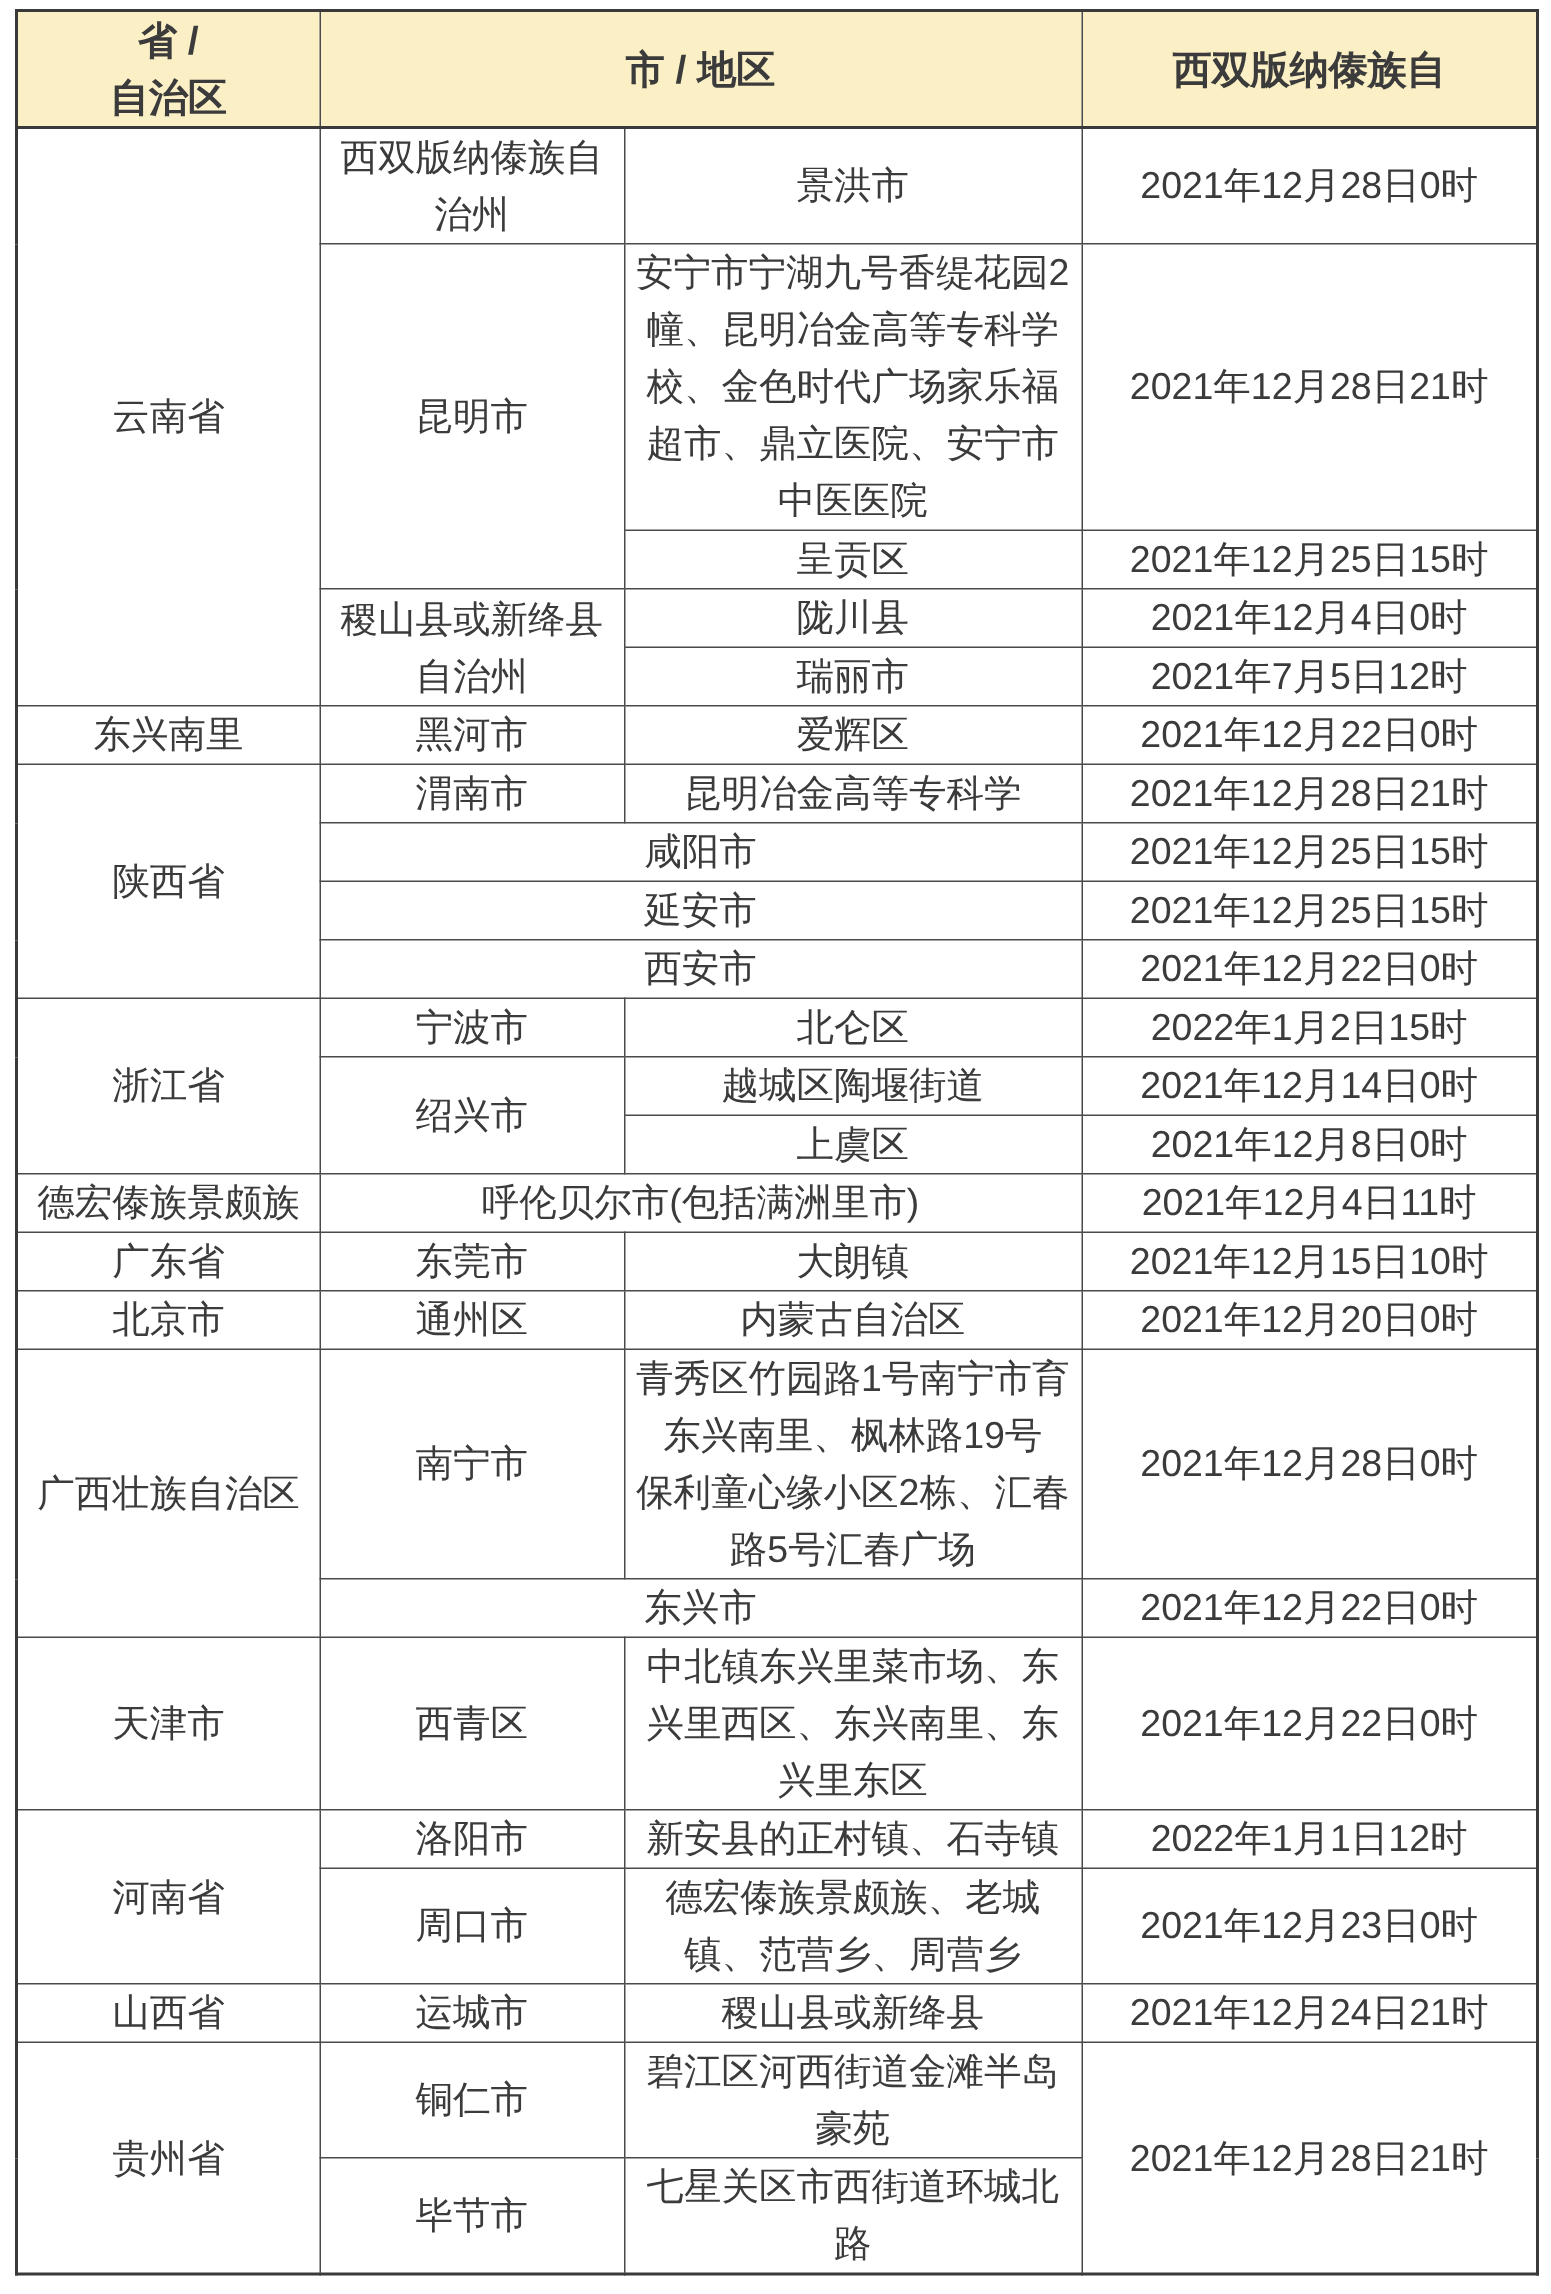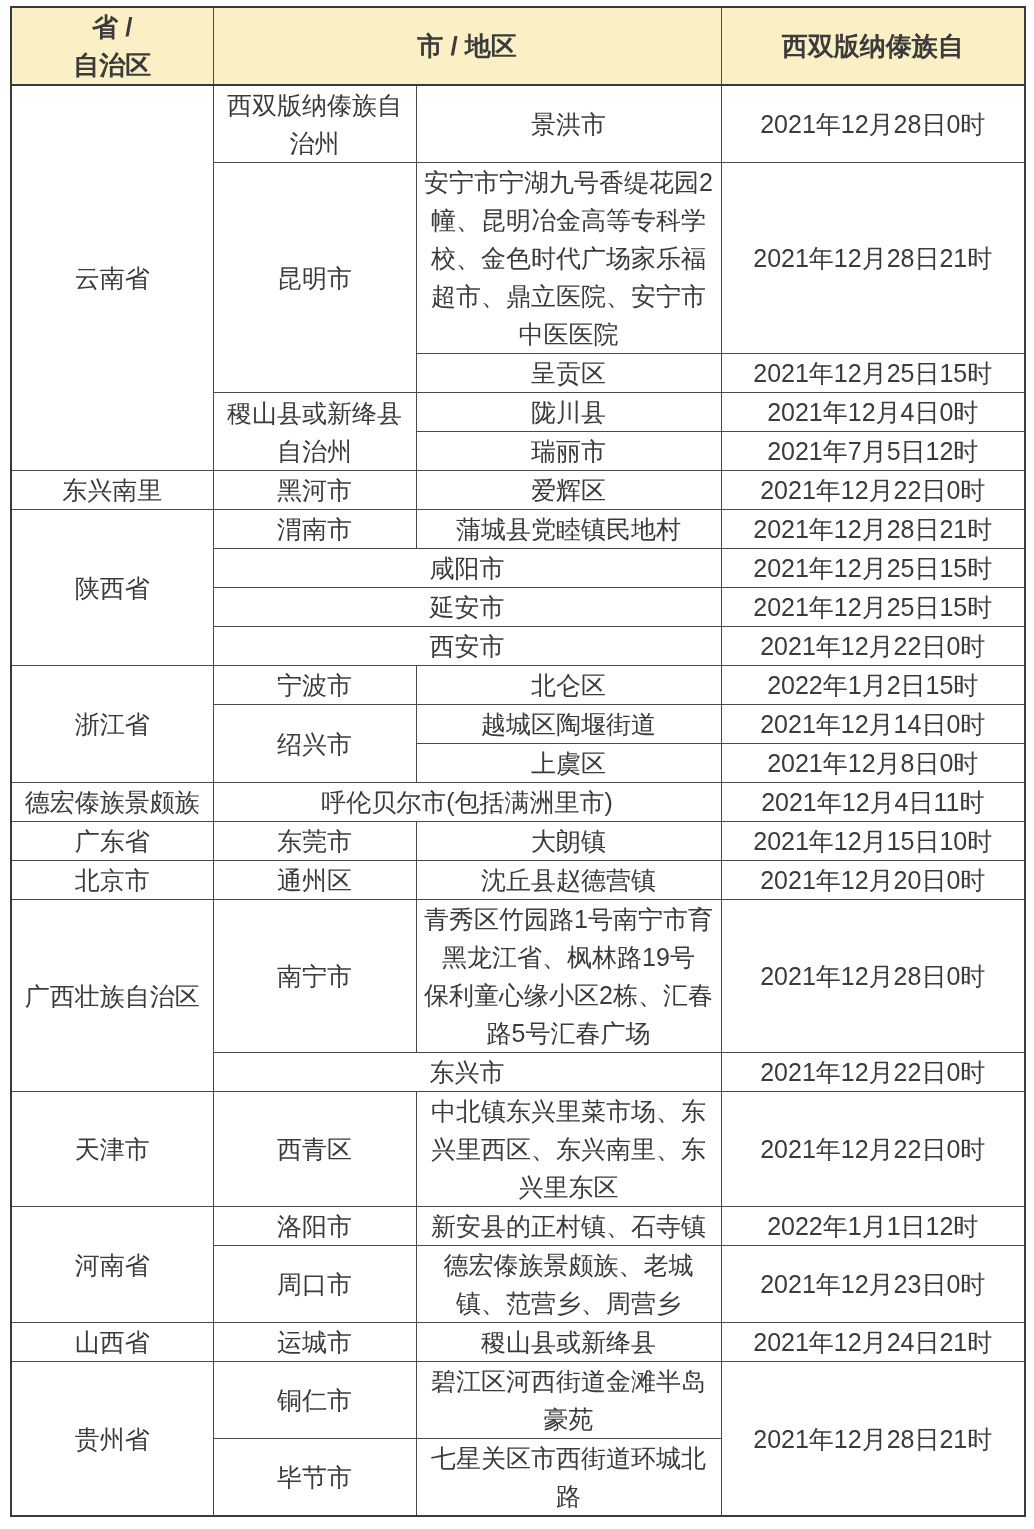--- a/index.html
+++ b/index.html
@@ -99,21 +99,21 @@
       </tr>
       <tr>
         <td>东兴南里</td>
         <td>黑河市</td>
         <td>爱辉区</td>
         <td>2021年12月22日0时</td>
       </tr>
       <tr>
         <td rowspan="4">陕西省</td>
         <td>渭南市</td>
-        <td>蒲城县党睦镇民地村</td>
+        <td>昆明冶金高等专科学</td>
         <td>2021年12月28日21时</td>
       </tr>
       <tr>
         <td colspan="2">咸阳市</td>
         <td>2021年12月25日15时</td>
       </tr>
       <tr>
         <td colspan="2">延安市</td>
         <td>2021年12月25日15时</td>
       </tr>
@@ -143,28 +143,28 @@
       </tr>
       <tr>
         <td>广东省</td>
         <td>东莞市</td>
         <td>大朗镇</td>
         <td>2021年12月15日10时</td>
       </tr>
       <tr>
         <td>北京市</td>
         <td>通州区</td>
-        <td>沈丘县赵德营镇</td>
+        <td>内蒙古自治区</td>
         <td>2021年12月20日0时</td>
       </tr>
       <tr>
         <td rowspan="2">广西壮族自治区</td>
         <td>南宁市</td>
         <td>青秀区竹园路1号南宁市育
-黑龙江省、枫林路19号
+东兴南里、枫林路19号
 保利童心缘小区2栋、汇春
 路5号汇春广场</td>
         <td>2021年12月28日0时</td>
       </tr>
       <tr>
         <td colspan="2">东兴市</td>
         <td>2021年12月22日0时</td>
       </tr>
       <tr>
         <td>天津市</td>

